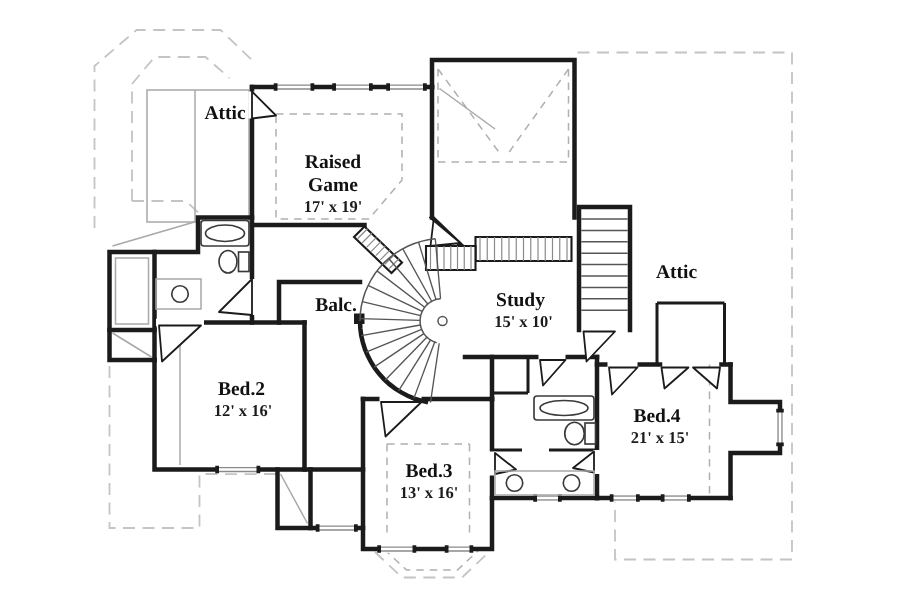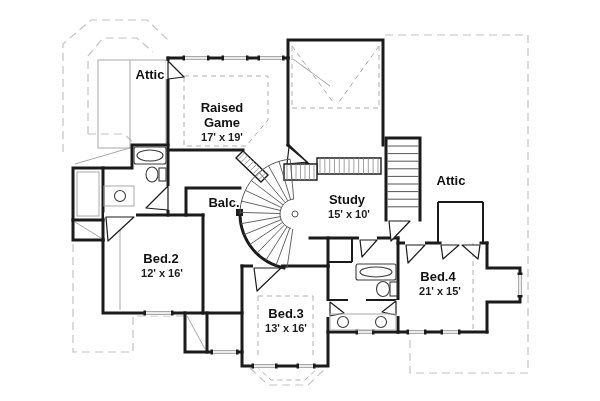--- a/index.html
+++ b/index.html
@@ -1,17 +1,17 @@
 <!DOCTYPE html>
 <html><head>
 <meta charset="utf-8">
 <style>
   html,body{margin:0;padding:0;background:#fff;}
   #plan-wrap{position:relative;width:600px;height:401px;background:#ffffff;overflow:hidden;
-             font-family:Liberation Sans, sans-serif;}
+             font-family:Liberation Serif, serif;}
   svg{display:block}
   .wall{stroke:#1b1b1b;stroke-width:3;fill:none;stroke-linecap:square}
   .wall2{stroke:#1b1b1b;stroke-width:2;fill:none}
   .thin{stroke:#a8a8a8;stroke-width:1;fill:none}
   .roofdash{stroke:#c4c4c4;stroke-width:1.2;fill:none;stroke-dasharray:8 5}
   .ceildash{stroke:#b0b0b0;stroke-width:1;fill:none;stroke-dasharray:5 4}
   .door{fill:#ffffff;stroke:#1b1b1b;stroke-width:1.2;stroke-linejoin:round}
   .fix{stroke:#3a3a3a;stroke-width:1.1;fill:#ffffff}
   .bandline{stroke:#1b1b1b;stroke-width:1.4;fill:#ffffff}
   .roomname{font-size:13px;font-weight:bold;fill:#111;text-anchor:middle}

